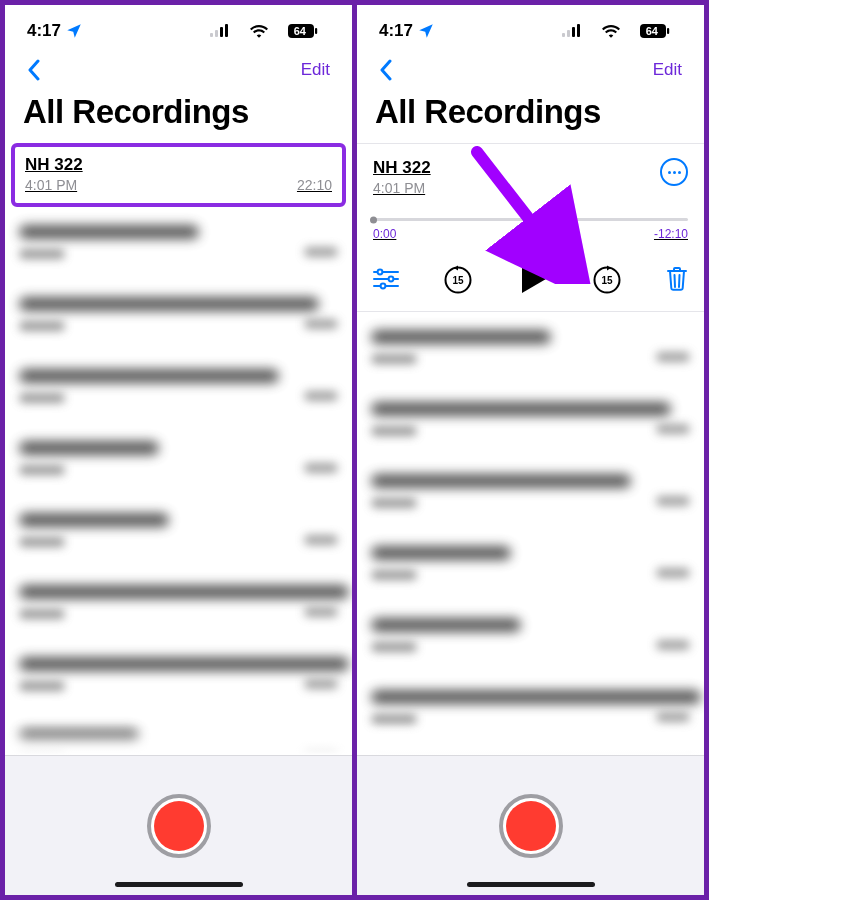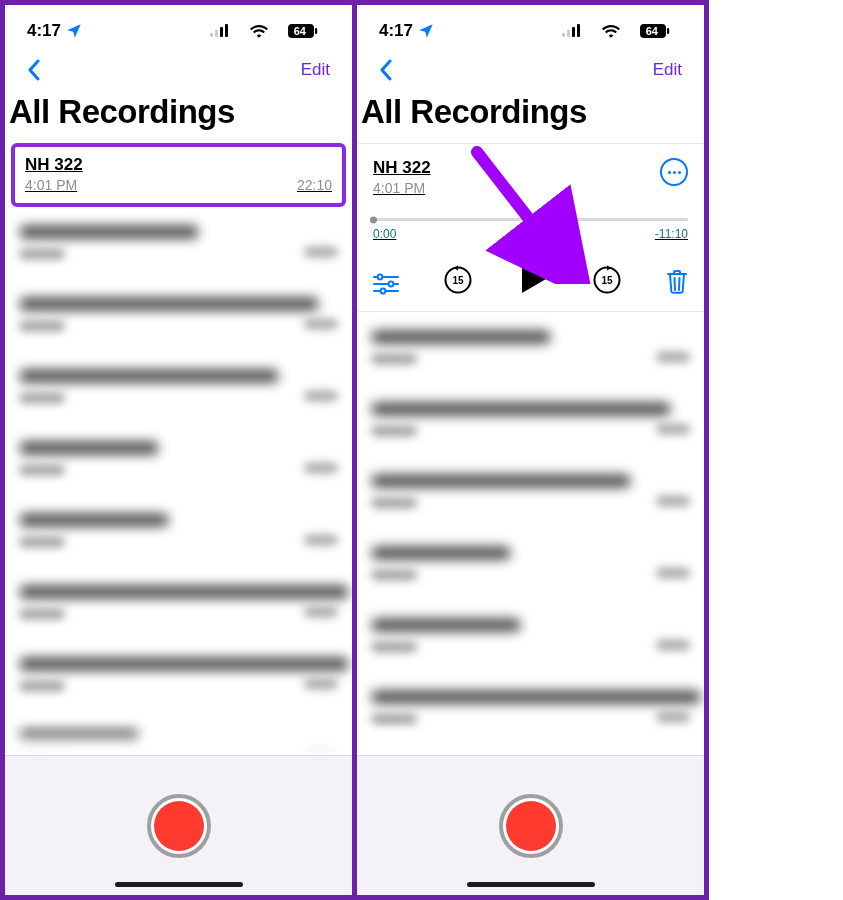--- a/index.html
+++ b/index.html
@@ -43,21 +43,21 @@
     padding: 4px 14px 10px;
     height: 40px;
   }
   .back-chevron { color: #007aff; display:flex; align-items:center; cursor:pointer; padding:4px 8px; }
   .edit-btn { color: #6d28d9; font-size: 17px; cursor:pointer; padding:6px 8px; }
 
   .page-title {
     font-size: 33px;
     font-weight: 800;
     letter-spacing: -0.5px;
-    padding: 0 4px 10px;
+    padding: 0 18px 10px;
     color:#000;
   }
 
   
   .rec-row {
     border: 4px solid #8a2be2;
     border-radius: 6px;
     margin: 0 6px;
     padding: 8px 10px 10px;
     background:#fff;
@@ -142,22 +142,22 @@
   .player .titles .s{ font-size:14px; color:#8e8e93; margin-top:2px; }
   .more-btn{
     width:28px; height:28px; border:2px solid #007aff; border-radius:50%;
     display:flex; align-items:center; justify-content:center; cursor:pointer;
   }
   .more-btn .d{ width:3px; height:3px; background:#007aff; border-radius:50%; margin:0 1px;}
   .timeline{ margin-top:22px; }
   .track{ height:3px; background:#d7d7dc; border-radius:2px; position:relative; }
   .thumb{ position:absolute; left:0; top:50%; transform:translate(-3px,-50%);
     width:7px; height:7px; border-radius:50%; background:#8e8e93; }
-  .times{ display:flex; justify-content:space-between; font-size:12px; color:#0f766e; margin-top:6px;}
-  .controls{ display:flex; align-items:flex-end; justify-content:space-between; margin-top:22px;}
+  .times{ display:flex; justify-content:space-between; font-size:12px; color:#6d28d9; margin-top:6px;}
+  .controls{ display:flex; align-items:center; justify-content:space-between; margin-top:22px;}
   .ctrl-btn{ cursor:pointer; display:flex; align-items:center; justify-content:center; }
   .sliders-icon{ color:#007aff; }
   .trash-icon{ color:#007aff; }
 
   
   .anno-arrow{
     position:absolute; pointer-events:none;
   }
   .anno-arrow svg{ display:block; }
 
@@ -320,21 +320,21 @@
               <span class="d"></span>
           </div>
         </div>
 
         <div class="timeline">
           <div class="track">
               <div class="thumb"></div>
             </div>
           <div class="times">
             <span>0:00</span>
-            <span>-11:10</span>
+            <span>-12:10</span>
           </div>
         </div>
 
         <div class="controls">
           <div class="ctrl-btn sliders-icon">
             <svg width="26" height="22" viewBox="0 0 26 22">
                 <g stroke="#007aff" stroke-width="2" fill="none" stroke-linecap="round">
                   <line x1="1" y1="4" x2="25" y2="4"></line>
                   <line x1="1" y1="11" x2="25" y2="11"></line>
                   <line x1="1" y1="18" x2="25" y2="18"></line>

